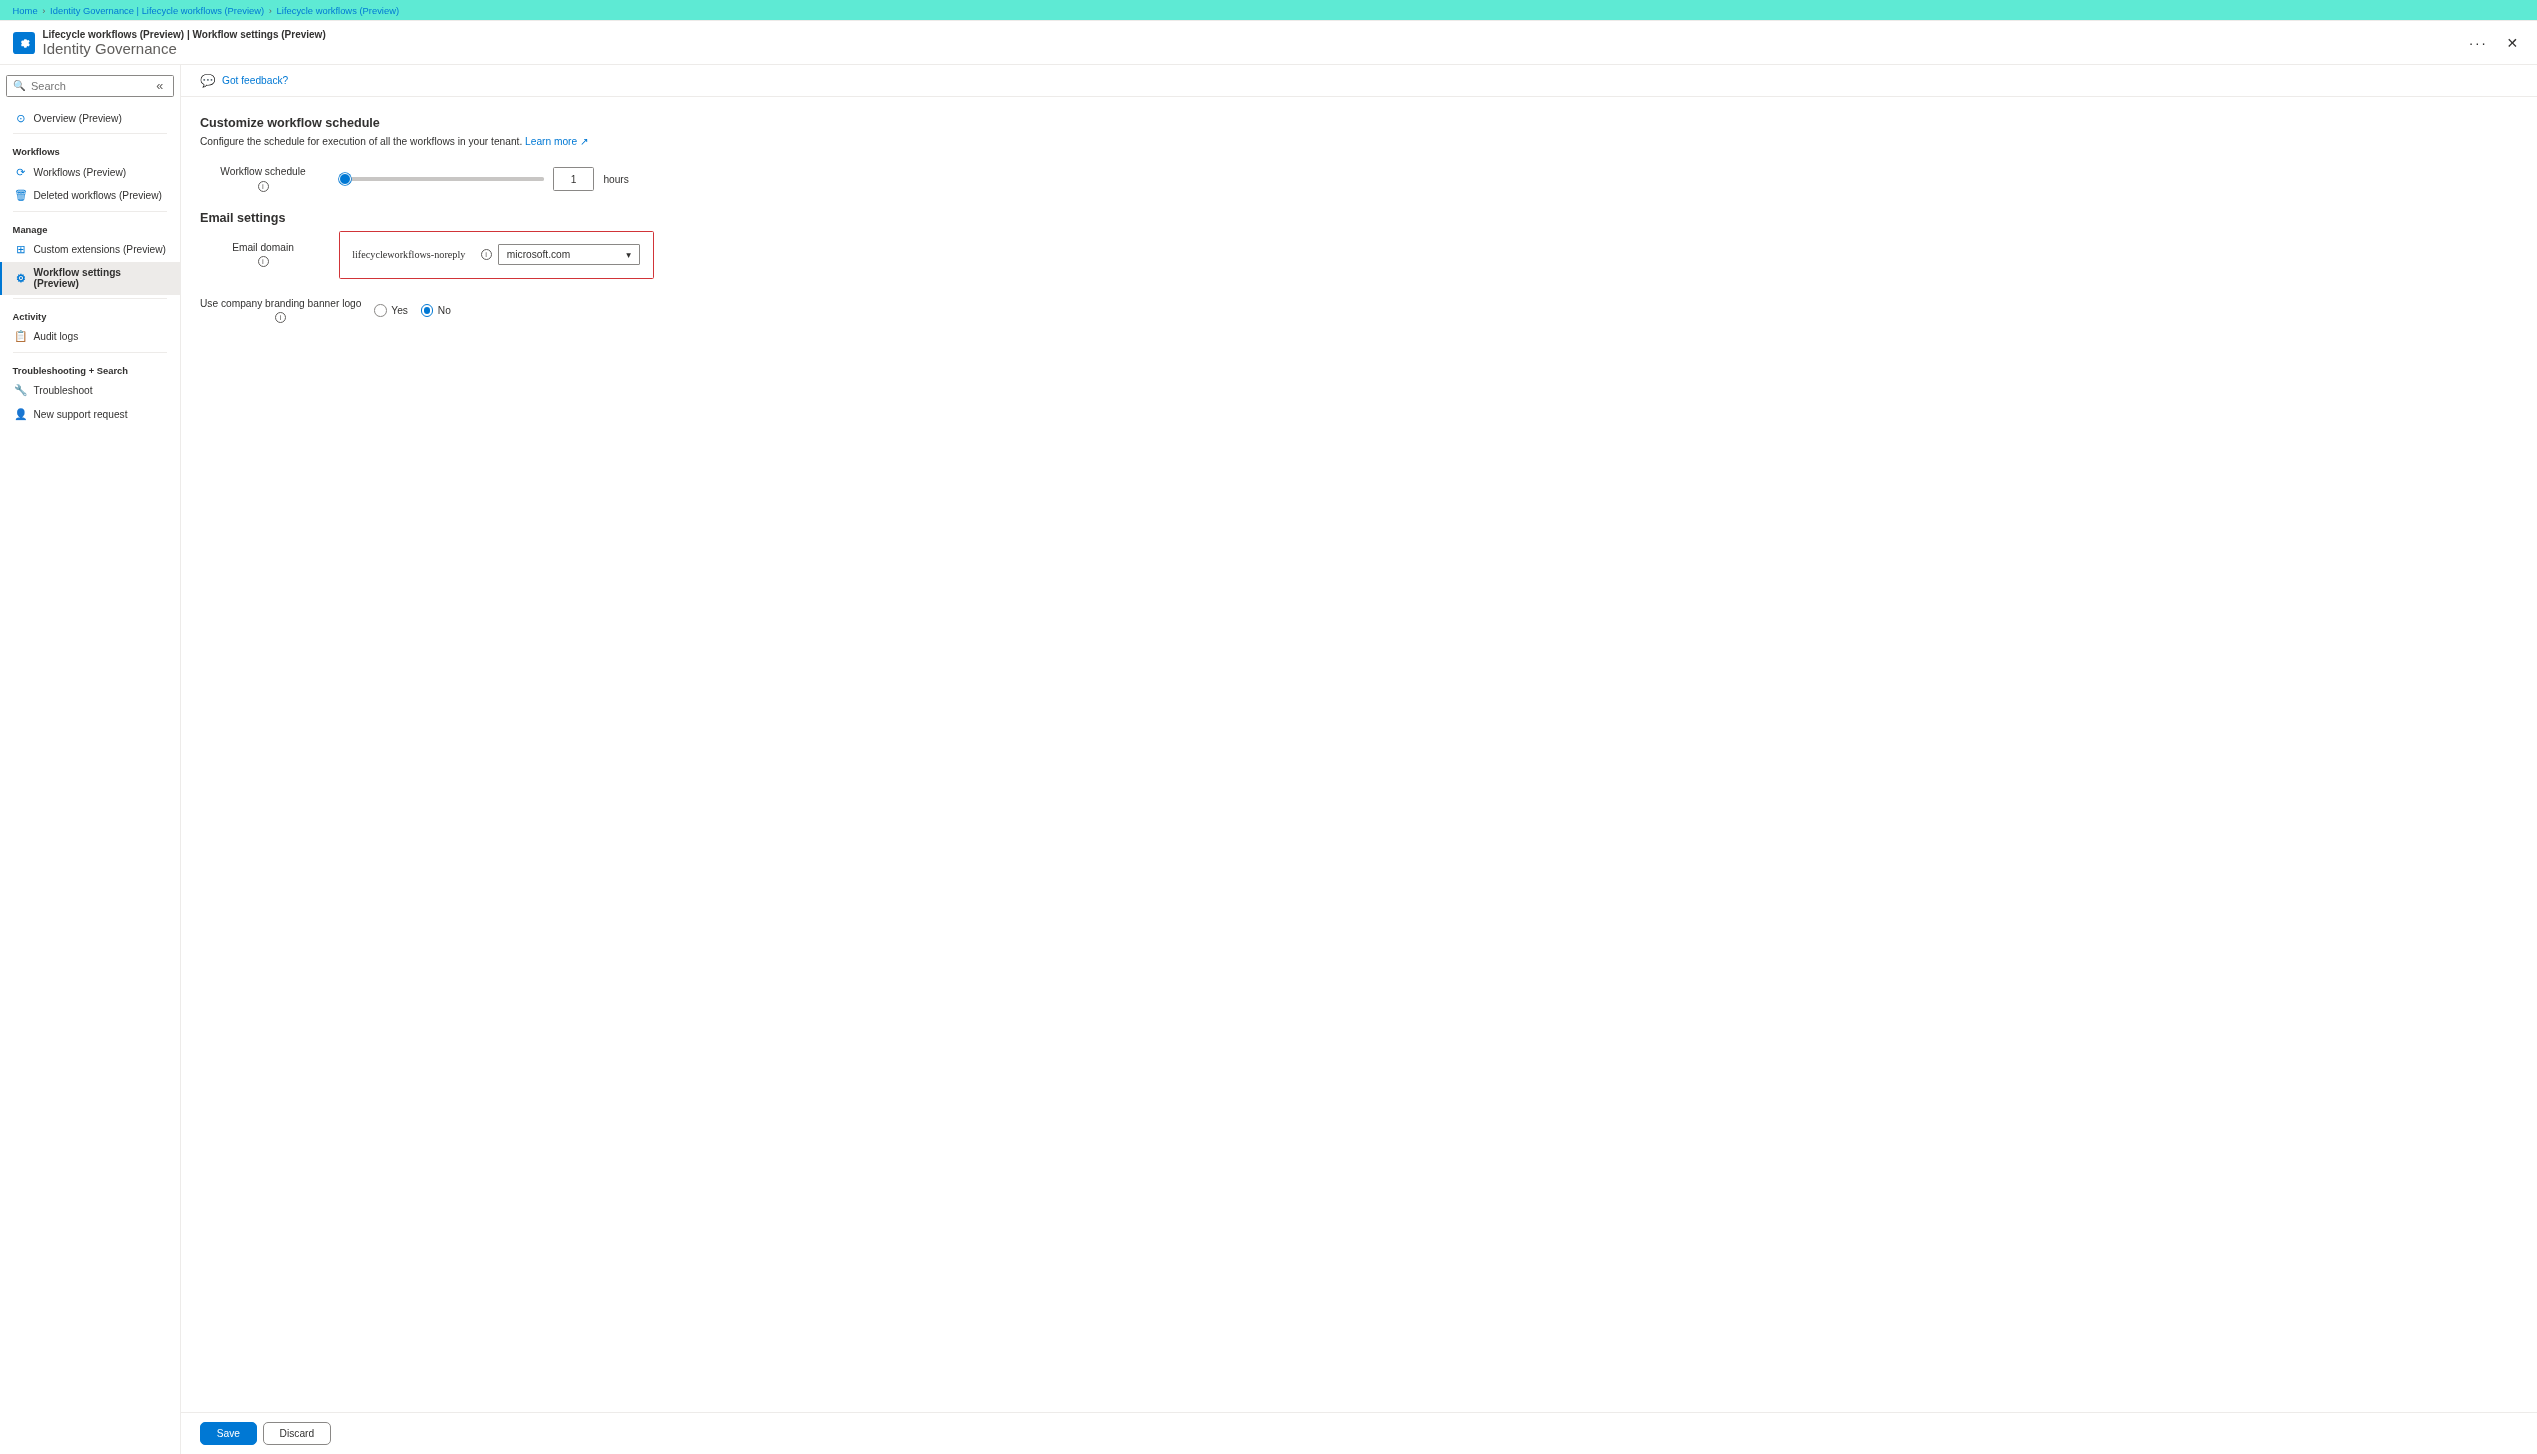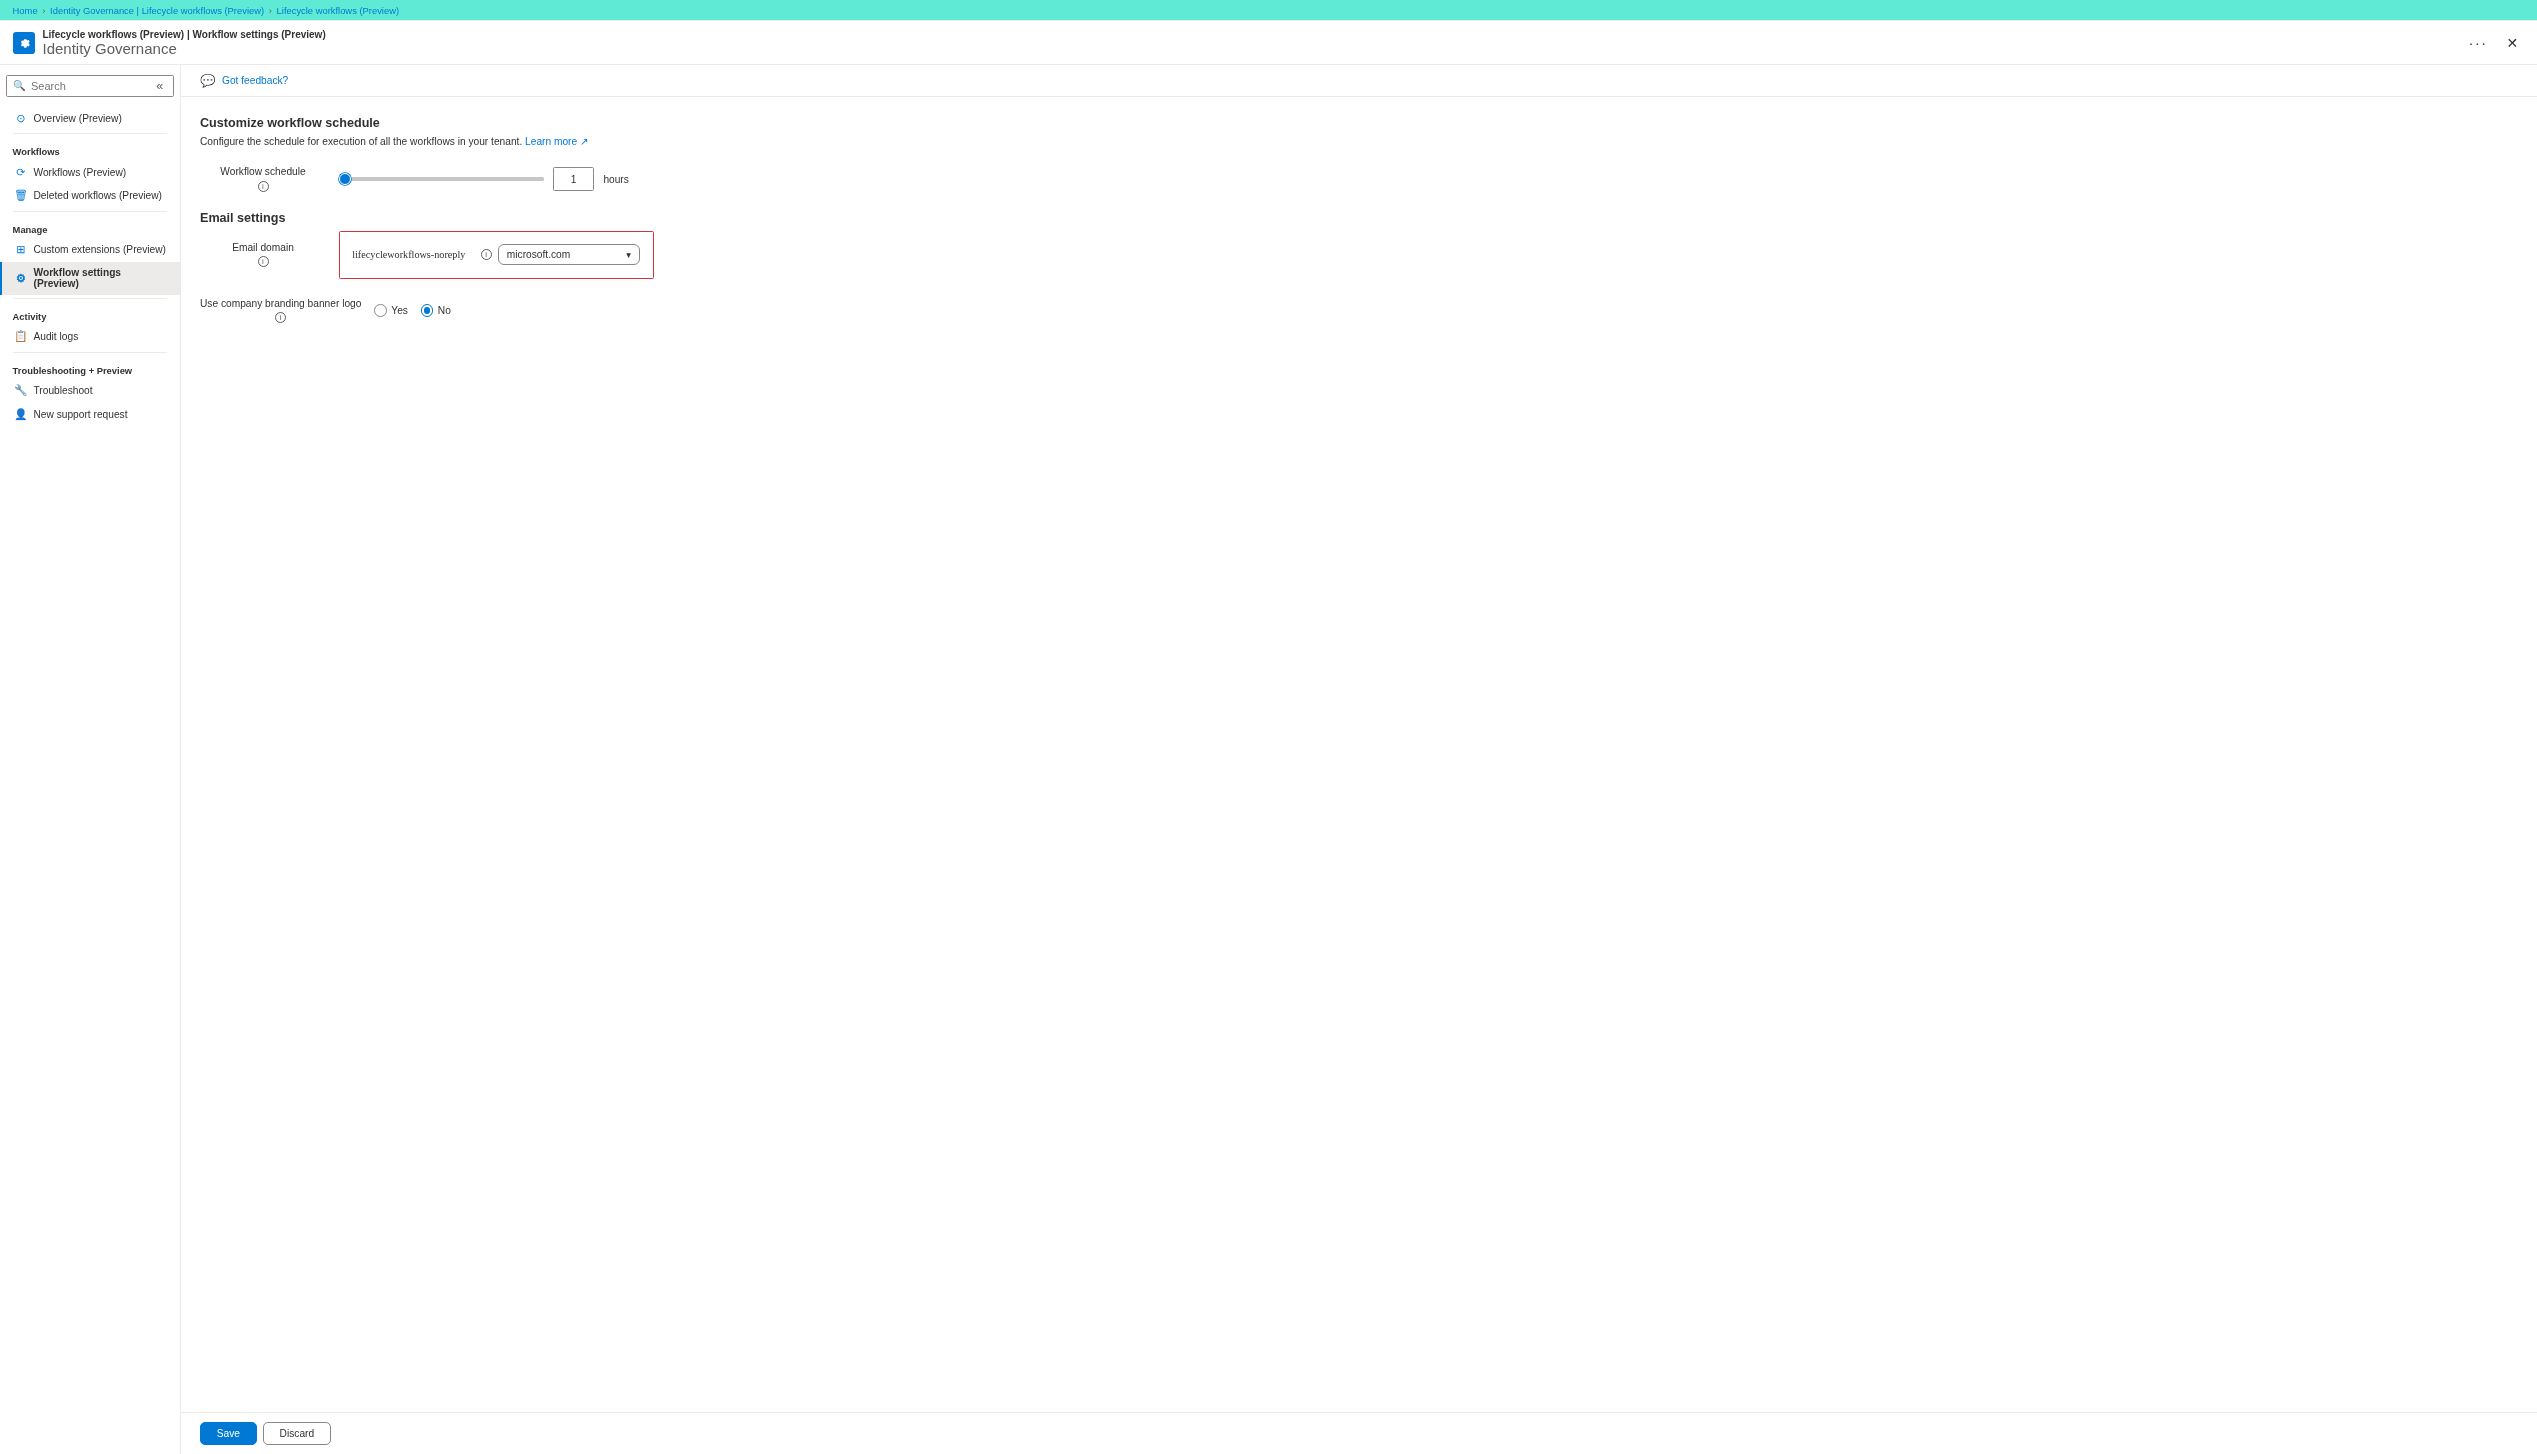--- a/index.html
+++ b/index.html
@@ -267,21 +267,21 @@
       border-radius: 1.6px;
       padding: 12.6px;
       display: inline-block;
     }
 
     
     .domain-select {
       display: flex;
       align-items: center;
       border: 0.8px solid #8a8886;
-      border-radius: 6px;
+      border-radius: 1px;
       padding: 3.9px 7.9px;
       min-width: 142px;
       font-size: 10.2px;
       cursor: pointer;
       gap: 6.3px;
       background: #fff;
     }
     .domain-select-text { flex: 1; }
     .domain-select-chevron { color: #323130; font-size: 9.4px; }
 
@@ -417,21 +417,21 @@
     </div>
 
     <div class="sidebar-divider"></div>
     <div class="sidebar-section-header">Activity</div>
     <div class="sidebar-item">
       <span class="sidebar-item-icon">📋</span>
       <span>Audit logs</span>
     </div>
 
     <div class="sidebar-divider"></div>
-    <div class="sidebar-section-header">Troubleshooting + Preview</div>
+    <div class="sidebar-section-header">Troubleshooting + Search</div>
     <div class="sidebar-item">
       <span class="sidebar-item-icon">🔧</span>
       <span>Troubleshoot</span>
     </div>
     <div class="sidebar-item">
       <span class="sidebar-item-icon">👤</span>
       <span>New support request</span>
     </div>
   </div>
 

